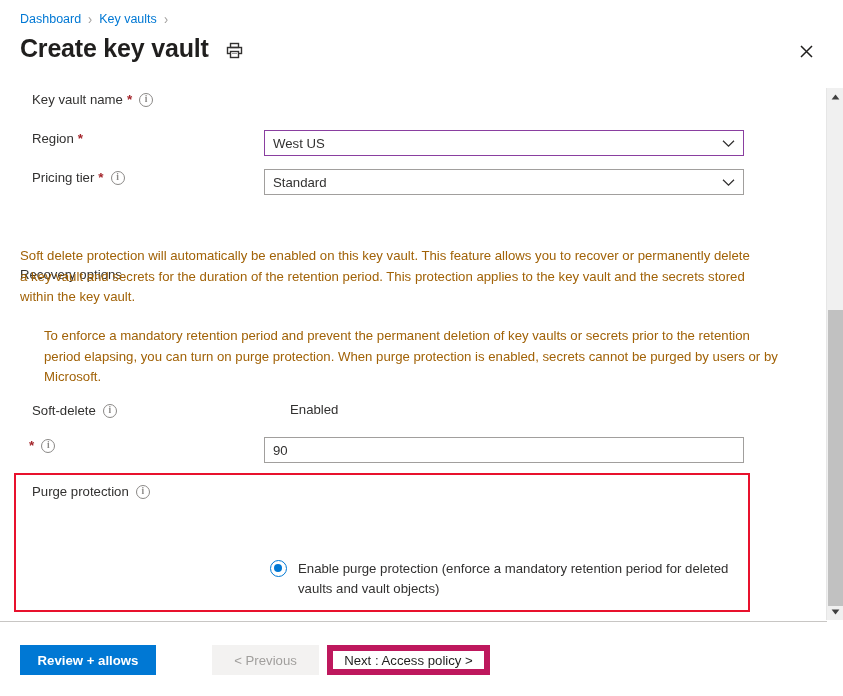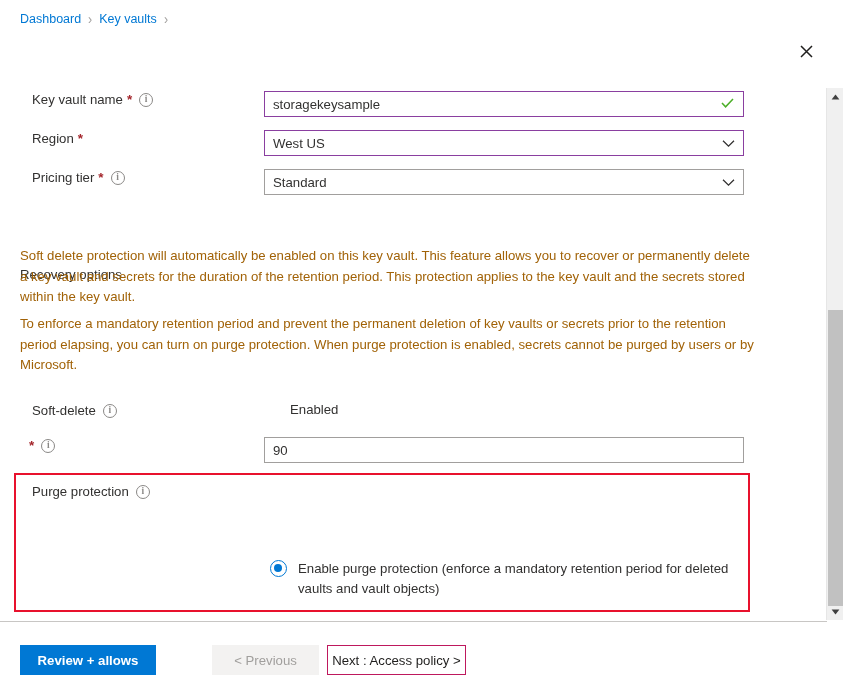--- a/index.html
+++ b/index.html
@@ -250,59 +250,62 @@
     font-weight: 700;
   }
   .btn-disabled {
     left: 212px; top: 23px;
     width: 107px;
     background: #f3f2f1; color: #a19f9d;
     cursor: default;
   }
   .btn-default {
     left: 327px; top: 23px;
-    width: 139px;
+    width: 163px;
     background: #fff; color: #201f1e;
-    border: 1px solid #be185d;
+    border: 6px solid #be185d;
   }
 </style>
 </head>
 <body>
 
 <div id="app">
 
   <div class="breadcrumb">
     <span class="crumb">Dashboard</span>
     <span class="crumb-sep">›</span>
     <span class="crumb">Key vaults</span>
     <span class="crumb-sep">›</span>
   </div>
 
+  <div class="title-row">
+    <div class="page-title">Create key vault</div>
+    <div class="printer-btn">
+      <svg width="17" height="17" viewBox="0 0 17 17" aria-hidden="true">
+        <rect x="4.5" y="1.5" width="8" height="4" fill="none" stroke="#323130" stroke-width="1.4"></rect>
+        <rect x="1.5" y="5.5" width="14" height="6" fill="none" stroke="#323130" stroke-width="1.4"></rect>
+        <rect x="4.5" y="9.5" width="8" height="6" fill="#ffffff" stroke="#323130" stroke-width="1.4"></rect>
+        <rect x="6" y="11" width="5" height="1" fill="#9a9a9a"></rect>
+      </svg>
+    </div>
+  </div>
 
   <div class="close-btn">
     <svg width="13" height="13" viewBox="0 0 13 13" aria-hidden="true">
       <path d="M1 1 L12 12 M12 1 L1 12" stroke="#201f1e" stroke-width="1.5" fill="none"></path>
     </svg>
   </div>
 
   <div class="content">
 
     <div class="row" style="top:11px;">
       <div class="lbl">
         <span>Key vault name</span>
         <span class="req">*</span>
         <span class="info-ico">i</span>
-      </div>
-      <div class="field focus">
-        <span class="field-text">storagekeysample</span>
-        <span class="ok-check">
-          <svg width="13" height="11" viewBox="0 0 13 11" aria-hidden="true">
-            <path d="M1 5.5 L4.6 9.3 L12 1.4" stroke="#4caf28" stroke-width="1.5" fill="none"></path>
-          </svg>
-        </span>
       </div>
     </div>
 
     <div class="row" style="top:50px;">
       <div class="lbl">
         <span>Region</span>
         <span class="req">*</span>
       </div>
       <div class="field focus">
         <span class="field-text">West US</span>
@@ -327,21 +330,21 @@
             <path d="M1 1.3 L6.5 6.6 L12 1.3" stroke="#323130" stroke-width="1.3" fill="none"></path>
           </svg>
         </span>
       </div>
     </div>
 
     <div class="section-head" style="top:143px;margin-top:44px;">Recovery options</div>
 
     <div class="para" style="top:166px;">Soft delete protection will automatically be enabled on this key vault. This feature allows you to recover or permanently delete a key vault and secrets for the duration of the retention period. This protection applies to the key vault and the secrets stored within the key vault.</div>
 
-    <div class="para" style="top:234px;">To enforce a mandatory retention period and prevent the permanent deletion of key vaults or secrets prior to the retention period elapsing, you can turn on purge protection. When purge protection is enabled, secrets cannot be purged by users or by Microsoft.</div>
+    <div class="para" style="top:246px;margin-left:24px;">To enforce a mandatory retention period and prevent the permanent deletion of key vaults or secrets prior to the retention period elapsing, you can turn on purge protection. When purge protection is enabled, secrets cannot be purged by users or by Microsoft.</div>
 
     <div class="row" style="top:322px;gap:26px;">
       <div class="lbl">
         <span>Soft-delete</span>
         <span class="info-ico">i</span>
       </div>
       <div class="static-val">Enabled</div>
     </div>
 
     <div class="row" style="top:357px;">

